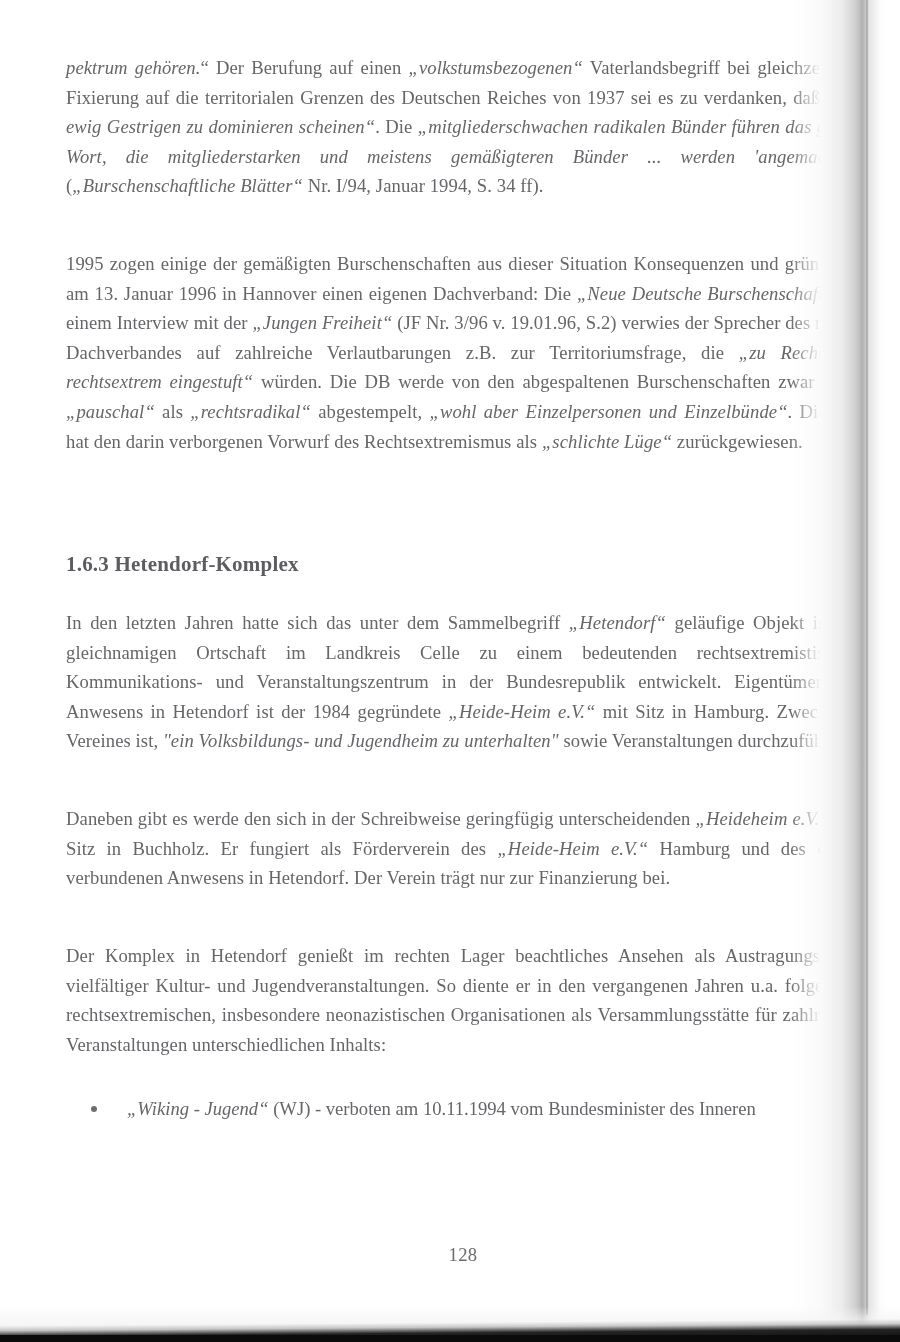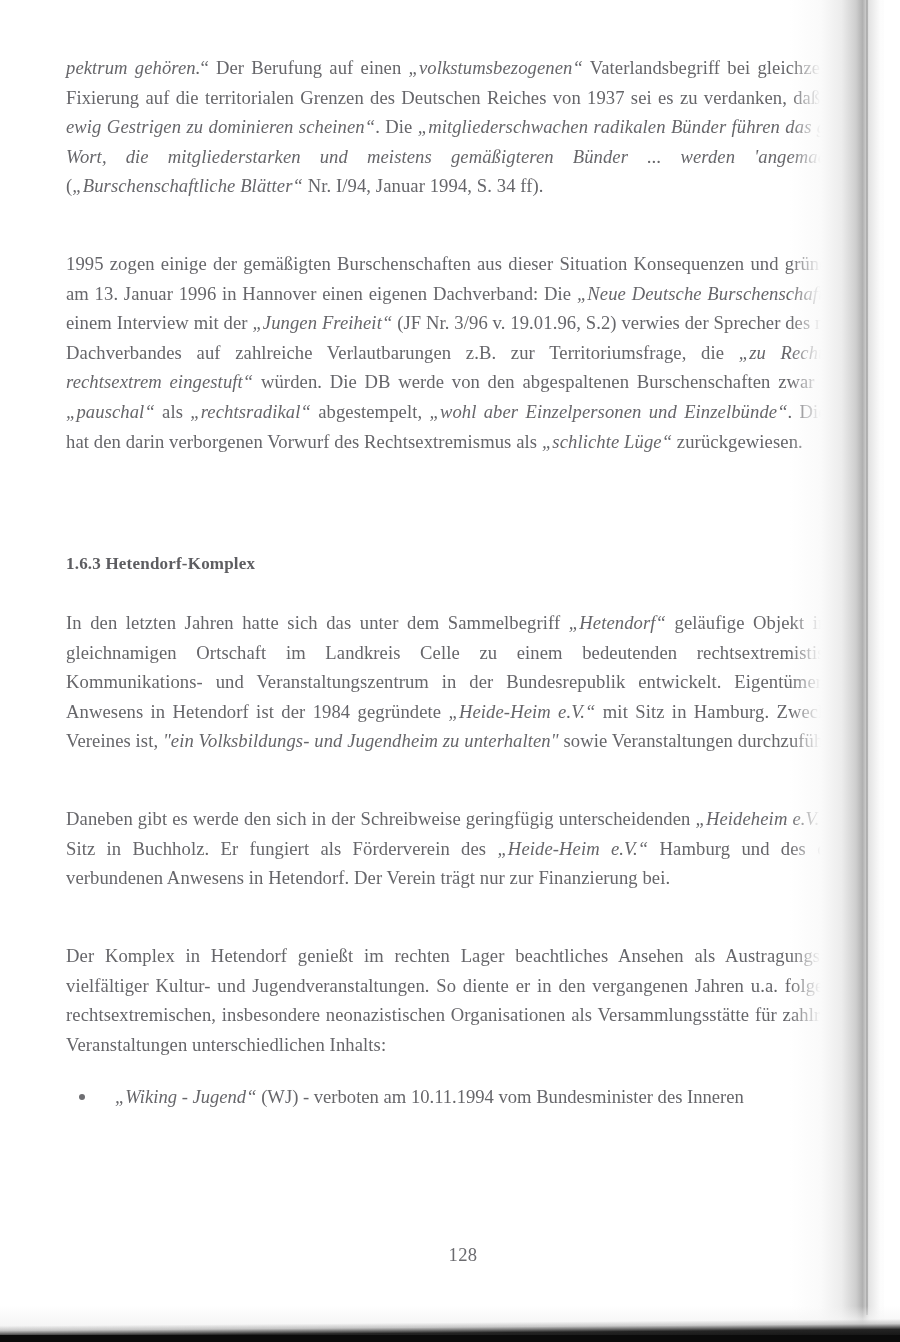--- a/index.html
+++ b/index.html
@@ -105,28 +105,28 @@
     line-height: 29.6px;
     text-align: justify;
     letter-spacing: 0.1px;
   }
   p.para i, li i {
   }
 
   h3.heading {
     margin: 0;
     color: #5d5d61;
-    font-size: 17px;
+    font-size: 21px;
     font-weight: bold;
     line-height: 30px;
     letter-spacing: 0.2px;
   }
 
   ul.bullets {
-    margin: 0;
+    margin: 12px;
     padding: 0;
     list-style: none;
   }
   ul.bullets li {
     position: relative;
     color: #66666a;
     font-size: 18.6px;
     line-height: 29.6px;
     text-align: justify;
     padding-left: 49px;

